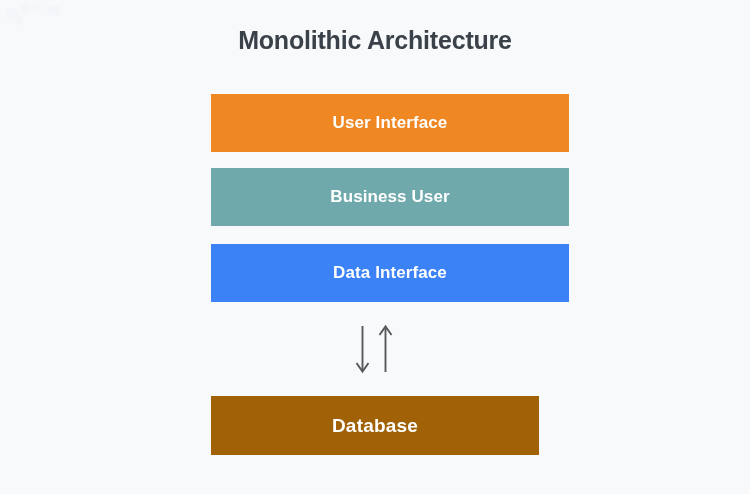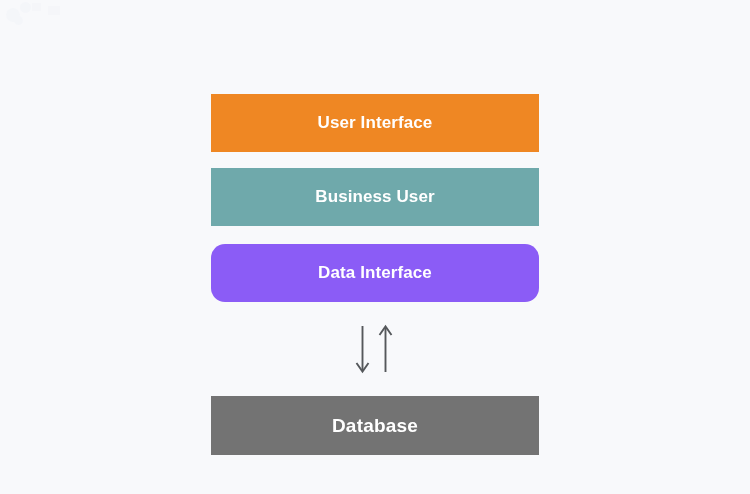--- a/index.html
+++ b/index.html
@@ -54,21 +54,21 @@
   .layer-stack {
     position: absolute;
     left: 211px;
     top: 94px;
     width: 328px;
   }
 
   .layer-box {
     position: absolute;
     left: 0;
-    width: 328px;
+    width: 358px;
     height: 58px;
     display: flex;
     align-items: center;
     justify-content: center;
     color: #ffffff;
     font-size: 17px;
     font-weight: bold;
     letter-spacing: 0.1px;
     box-sizing: border-box;
   }
@@ -106,47 +106,48 @@
 <div id="canvas">
 
   <div class="watermark">
     <div class="wm-dot" style="left:0px;  top:6px;  width:14px; height:14px;"></div>
     <div class="wm-dot" style="left:14px; top:0px;  width:11px; height:11px;"></div>
     <div class="wm-bar" style="left:26px; top:1px;  width:9px;  height:8px;"></div>
     <div class="wm-bar" style="left:42px; top:4px;  width:12px; height:9px;"></div>
     <div class="wm-dot" style="left:8px;  top:14px; width:9px;  height:9px;"></div>
   </div>
 
+  <div class="diagram-title">Monolithic Architecture</div>
 
   <div class="layer-stack">
 
     <div class="layer-box l0" style="background:#ef8723;">
       <span>User Interface</span>
     </div>
 
     <div class="layer-box l1" style="background:#6fa9ab;">
       <span>Business User</span>
     </div>
 
-    <div class="layer-box l2" style="background:#8b5cf6;border-radius:14px;">
+    <div class="layer-box l2" style="background:#3b82f6;">
       <span>Data Interface</span>
     </div>
 
   </div>
 
   <div class="connector">
     <svg width="60" height="60" viewBox="0 0 60 60" aria-hidden="true">
       <g stroke="#55585b" stroke-width="1.9" fill="none" stroke-linecap="butt" stroke-linejoin="miter">
 
         <line x1="17.5" y1="6" x2="17.5" y2="50"></line>
         <polyline points="11.5,43 17.5,51.5 23.5,43"></polyline>
 
         <line x1="40.5" y1="52" x2="40.5" y2="8"></line>
         <polyline points="34.5,15 40.5,6.5 46.5,15"></polyline>
       </g>
     </svg>
   </div>
 
-  <div class="db-box" style="background:#737373;">
+  <div class="db-box" style="background:#a16207;">
     <span>Database</span>
   </div>
 
 </div>
 
 </body></html>

